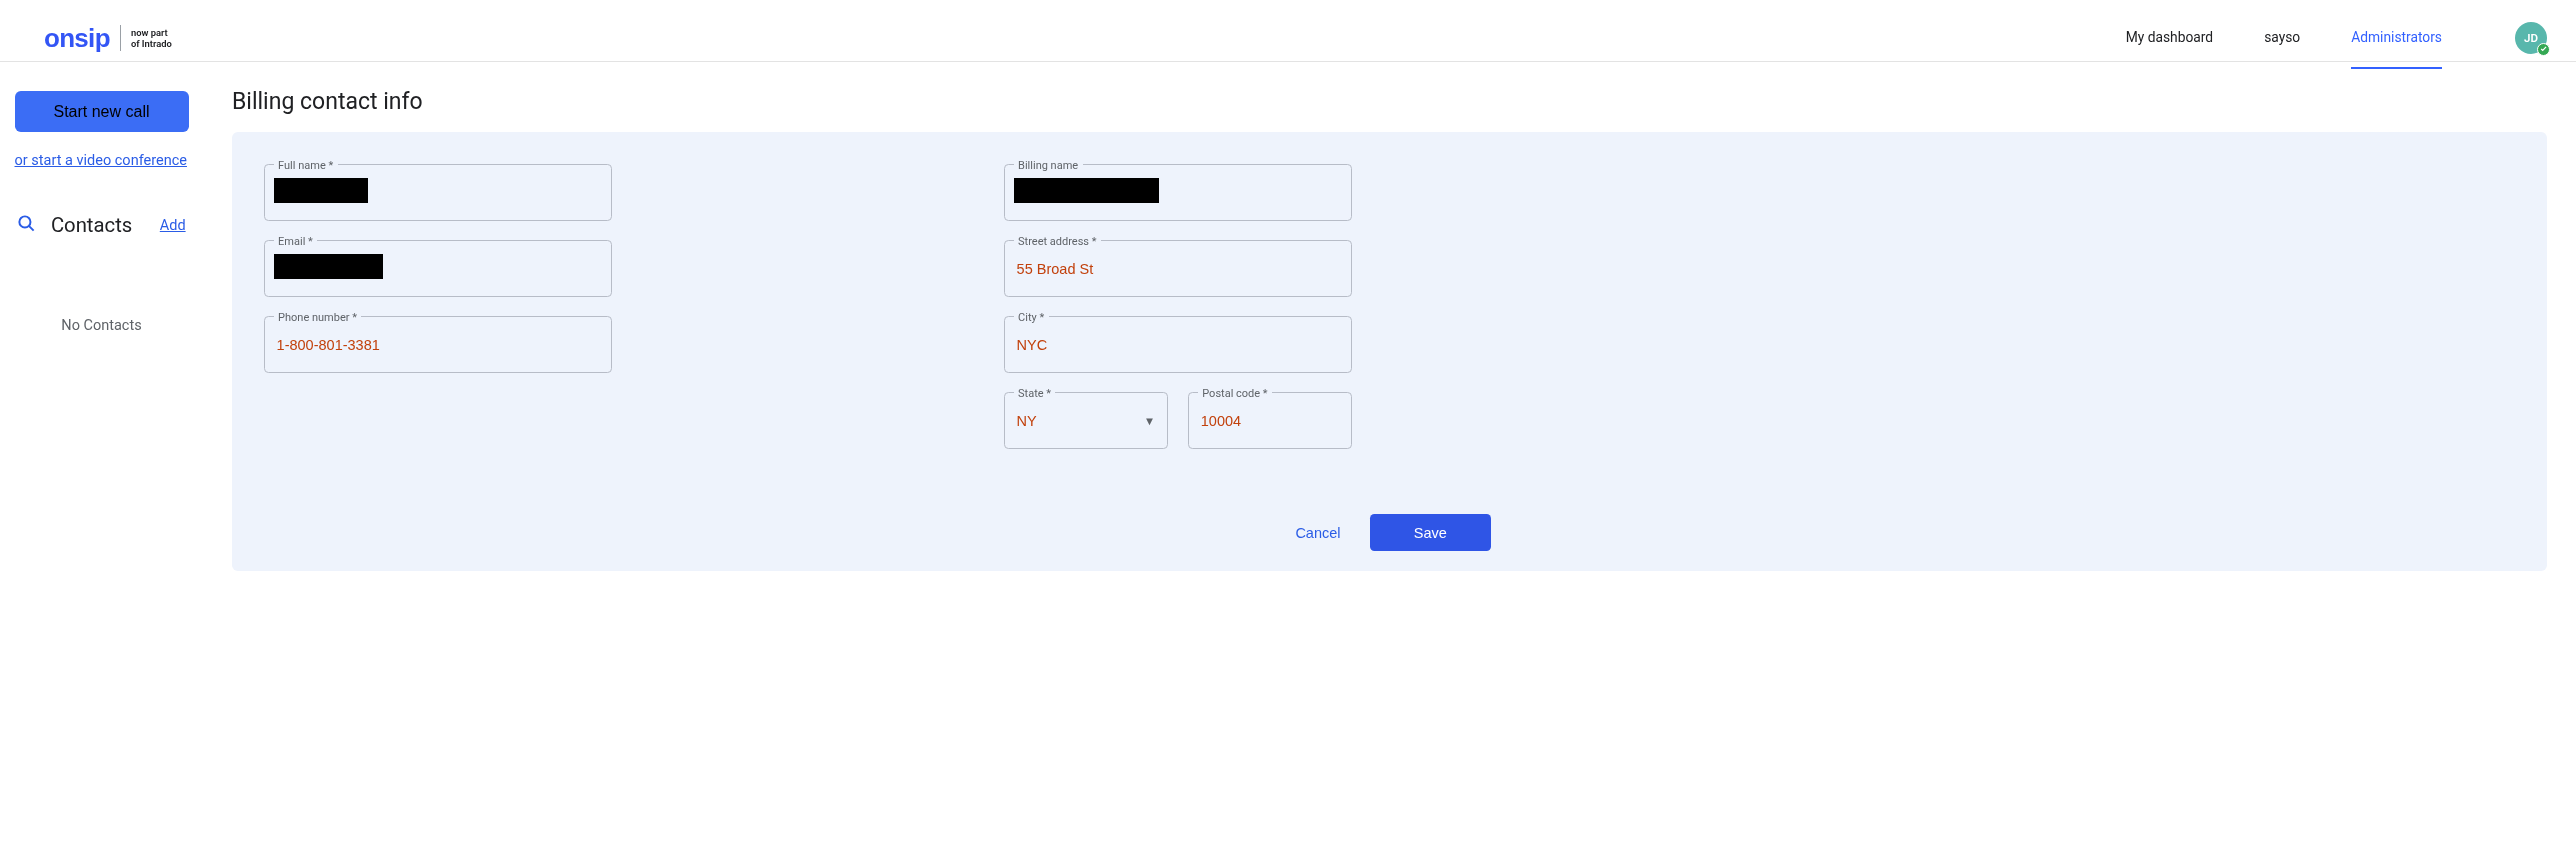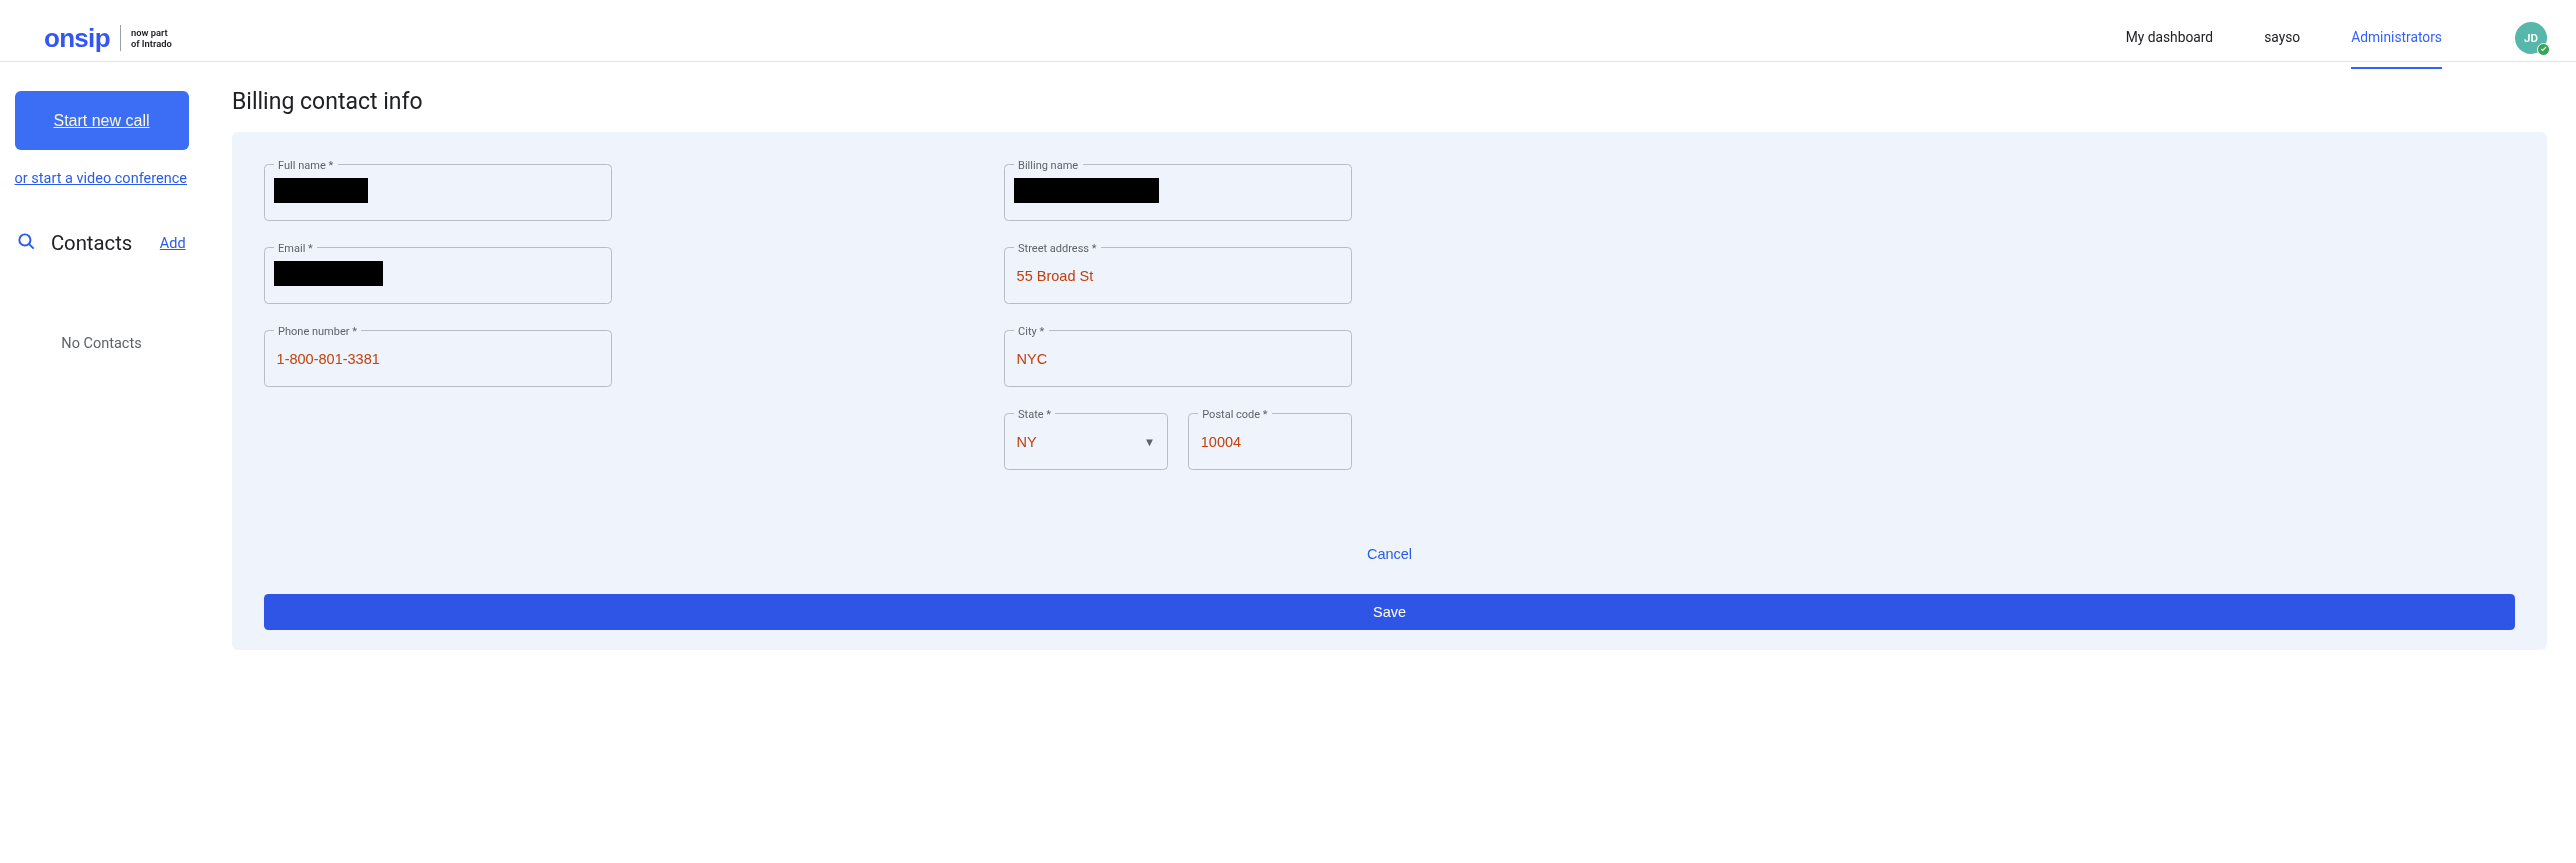--- a/index.html
+++ b/index.html
@@ -89,29 +89,28 @@
       display: flex;
       align-items: stretch;
     }
     .sidebar {
       width: 203px;
       padding: 29px 14.5px;
       flex-shrink: 0;
     }
     .btn-primary-big {
       width: 100%;
-      height: 59px;
+      height: 41px;
       background: #3b6df5;
-      color: #fef9c3;
+      color: #000000;
       border: none;
       border-radius: 5.8px;
       font-size: 16px;
       font-weight: 500;
       cursor: pointer;
-      text-decoration: underline;
     }
     .video-link {
       display: block;
       text-align: left;
       margin-top: 20.3px;
       font-size: 14.5px;
       color: #2a5ce6;
       text-decoration: underline;
       cursor: pointer;
     }
@@ -160,21 +159,21 @@
       border-radius: 5.8px;
       padding: 32px 32px 20.3px 32px;
     }
     .form-row {
       display: flex;
       gap: 392px;
     }
     .form-col {
       display: flex;
       flex-direction: column;
-      gap: 26px;
+      gap: 19px;
       width: 348px;
     }
     .field {
       position: relative;
       border: 0.7px solid #b7bcc7;
       border-radius: 4.4px;
       background: transparent;
       height: 57px;
     }
     .field-label {
@@ -213,21 +212,20 @@
       right: 11.6px;
       top: 50%;
       transform: translateY(-50%);
       color: #5f6368;
     }
     .actions {
       display: flex;
       justify-content: center;
       gap: 22px;
       margin-top: 65px;
-      flex-direction: column;
     }
     .btn-text {
       background: none;
       border: none;
       color: #2a5ce6;
       font-size: 14.5px;
       padding: 10.2px 7.3px;
       cursor: pointer;
     }
     .btn-primary {

